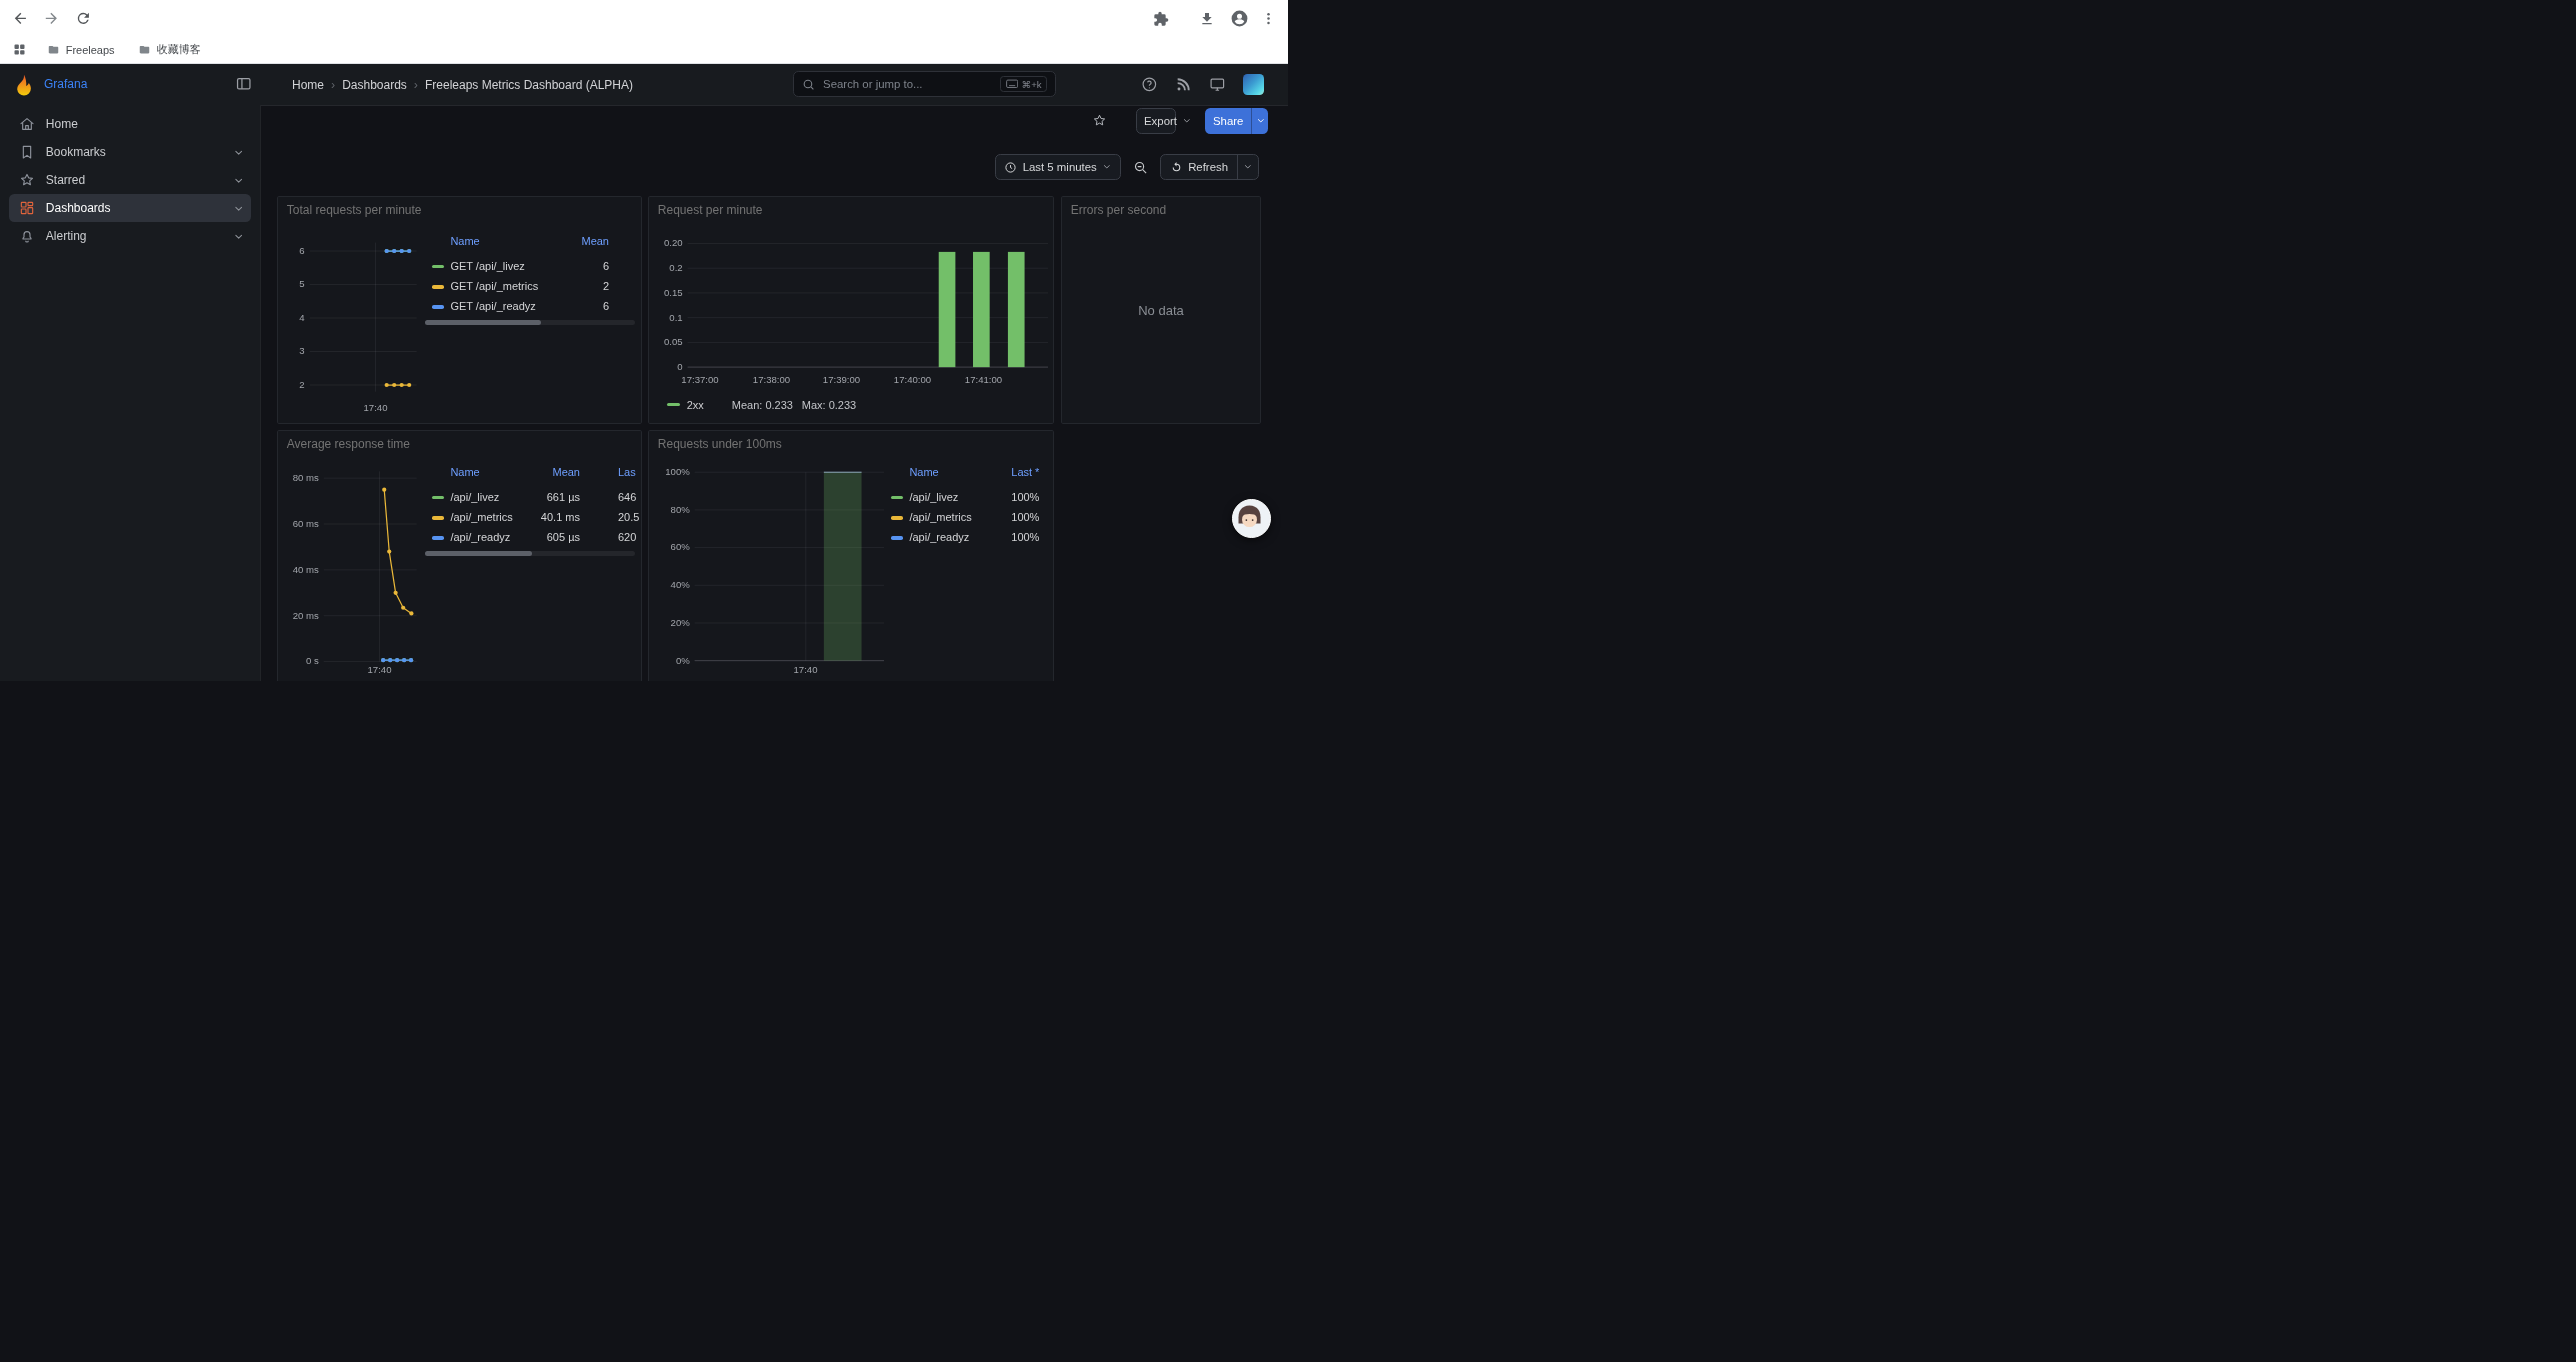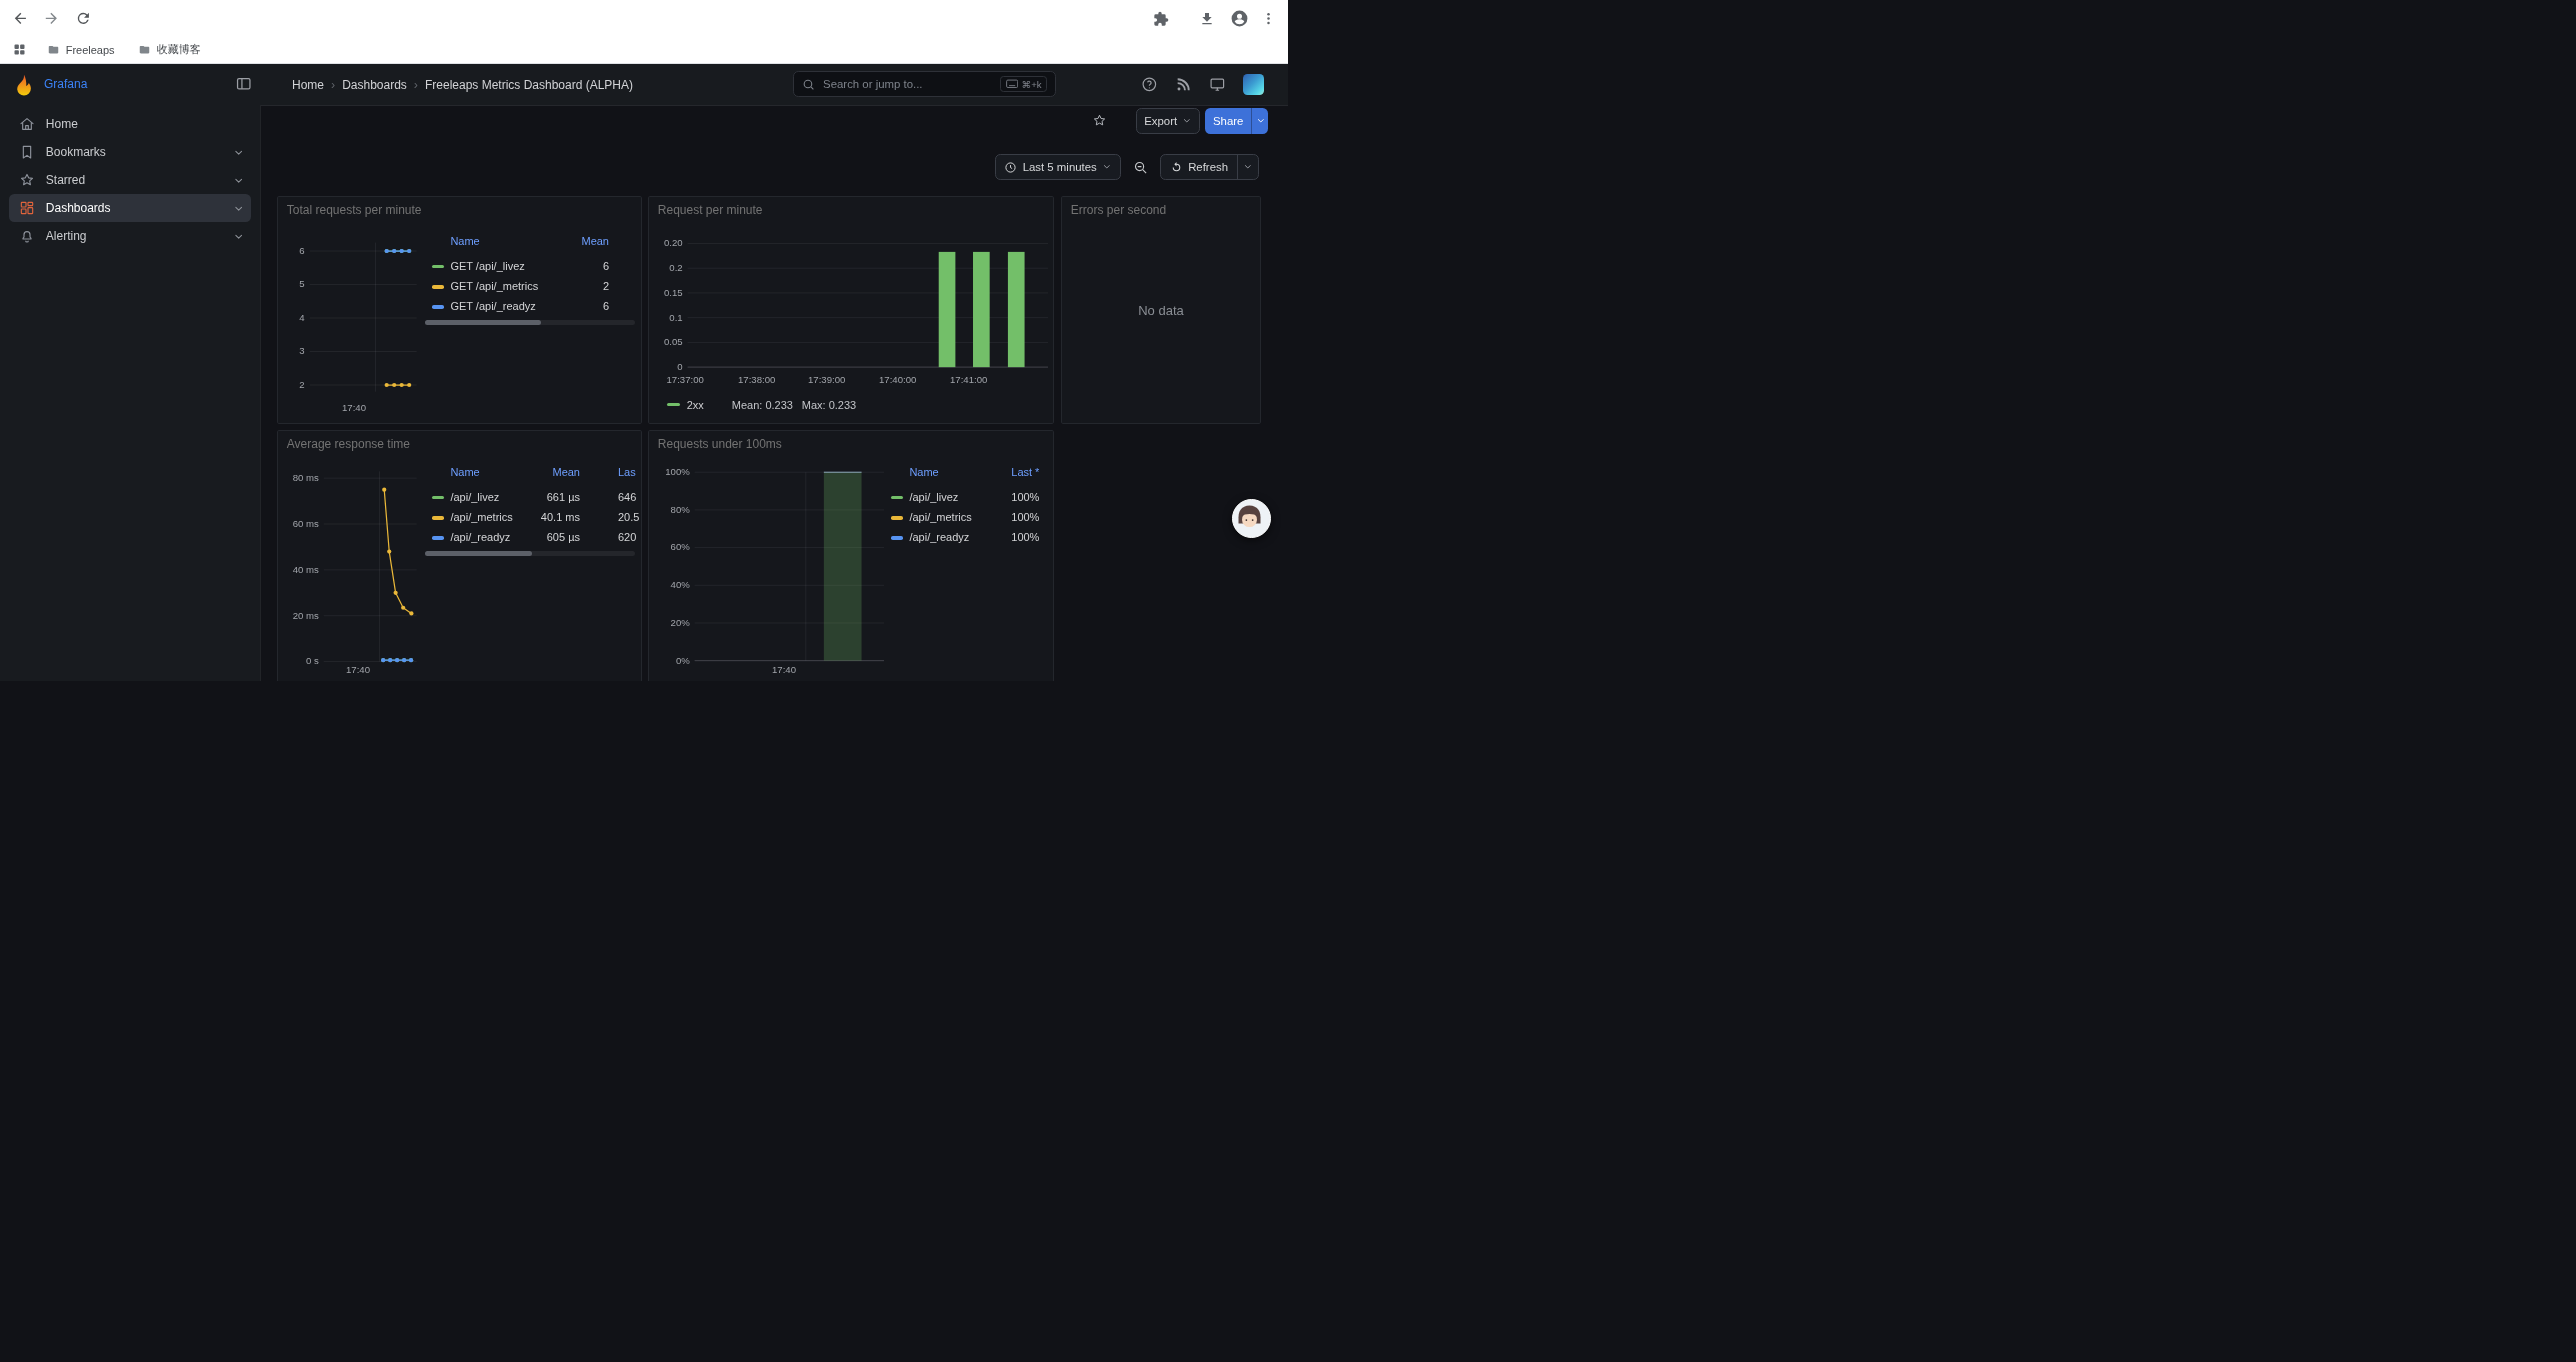--- a/index.html
+++ b/index.html
@@ -46,21 +46,21 @@
   .side-item{height:28px;display:flex;align-items:center;gap:10.5px;padding:0 7px 0 10.5px;border-radius:5.3px;
              font-size:12px;color:#cbcdd0}
   .side-item .icon{width:16px;height:16px;color:#8e939c;display:flex}
   .side-item.active{background:#2e323a;color:#ffffff;font-weight:500}
   .side-item.active .icon{color:#e0643c}
   .side-chev{margin-left:auto;color:#8e9299;display:flex}
 
   .dash-star{position:absolute;left:1092px;top:113px;color:#b7bac0;display:flex}
   .gf-btn{display:flex;align-items:center;gap:5.3px;padding:0 8.8px;height:26px;background:#181b21;
           border:0.9px solid #393d46;border-radius:5.3px;color:#d7d8da;font-size:11.4px;box-sizing:border-box;white-space:nowrap}
-  .btn-export{position:absolute;left:1136px;top:108px;width:64px;justify-content:flex-end;padding:0 7px}
+  .btn-export{position:absolute;left:1136px;top:108px;width:40px;justify-content:space-between;padding:0 7px}
   .share-group{position:absolute;left:1205px;top:108px;height:26px;display:flex;border-radius:5.3px;
                overflow:hidden;background:#3d71d9;color:#fff;font-size:11.4px;align-items:stretch}
   .share-main{padding:0 8px;display:flex;align-items:center}
   .share-caret{width:16px;display:flex;align-items:center;justify-content:center;border-left:0.9px solid rgba(17,18,23,.35)}
 
   .time-controls{position:absolute;top:154px;right:29px;height:26px;display:flex;gap:7px;align-items:center}
   .zoom-btn{width:24.6px;height:24.6px;color:#c7c9cc;display:flex;align-items:center;justify-content:center}
   .grp-caret{margin-left:3.5px;align-self:stretch;display:flex;align-items:center;padding:0 5.3px;border-left:0.9px solid #393d46}
   .split{padding-right:0}
   .caret{display:flex;color:#9da0a6}
@@ -68,21 +68,21 @@
   
   .panel{position:absolute;background:#15171c;border:0.9px solid #24272d;border-radius:1.8px;box-sizing:border-box;overflow:hidden}
   #panel0{left:277px;top:196px;width:365px;height:228px}
   #panel1{left:648px;top:196px;width:406px;height:228px}
   #panel2{left:1061px;top:196px;width:200px;height:228px}
   #panel3{left:277px;top:430px;width:365px;height:263px}
   #panel4{left:648px;top:430px;width:406px;height:263px}
   .panel-title{position:absolute;left:8.8px;top:6.1px;font-size:12px;font-weight:500;color:#737373;z-index:2}
   .tick{position:absolute;font-size:9.6px;color:#a2a5ab;z-index:1}
   .tick.y{width:39px;text-align:right}
-  .tick.x{width:67px;text-align:left}
+  .tick.x{width:67px;text-align:center}
   .legend{position:absolute;font-size:11px;color:#d4d5d7;height:132px}
   .lg-row{position:absolute;left:0;right:0;height:19px;line-height:19px}
   .lg-cell{position:absolute;white-space:nowrap}
   .lg-head .lg-cell{color:#6e9fff;font-weight:500}
   .lg-dash{position:absolute;top:8px;width:12.3px;height:3.5px;border-radius:1.8px}
   .lg-scroll{position:absolute;left:0;width:100%;height:5.3px;border-radius:2.6px;background:#24262b}
   .lg-thumb{height:5.3px;border-radius:2.6px;background:#5c6068}
   .no-data{position:absolute;left:0;right:0;top:0;bottom:0;display:flex;align-items:center;justify-content:center;
            font-size:13px;color:#8a8e94}
   .stats-row{position:absolute;display:flex;align-items:center;font-size:11px;color:#cdced1;height:19px}

